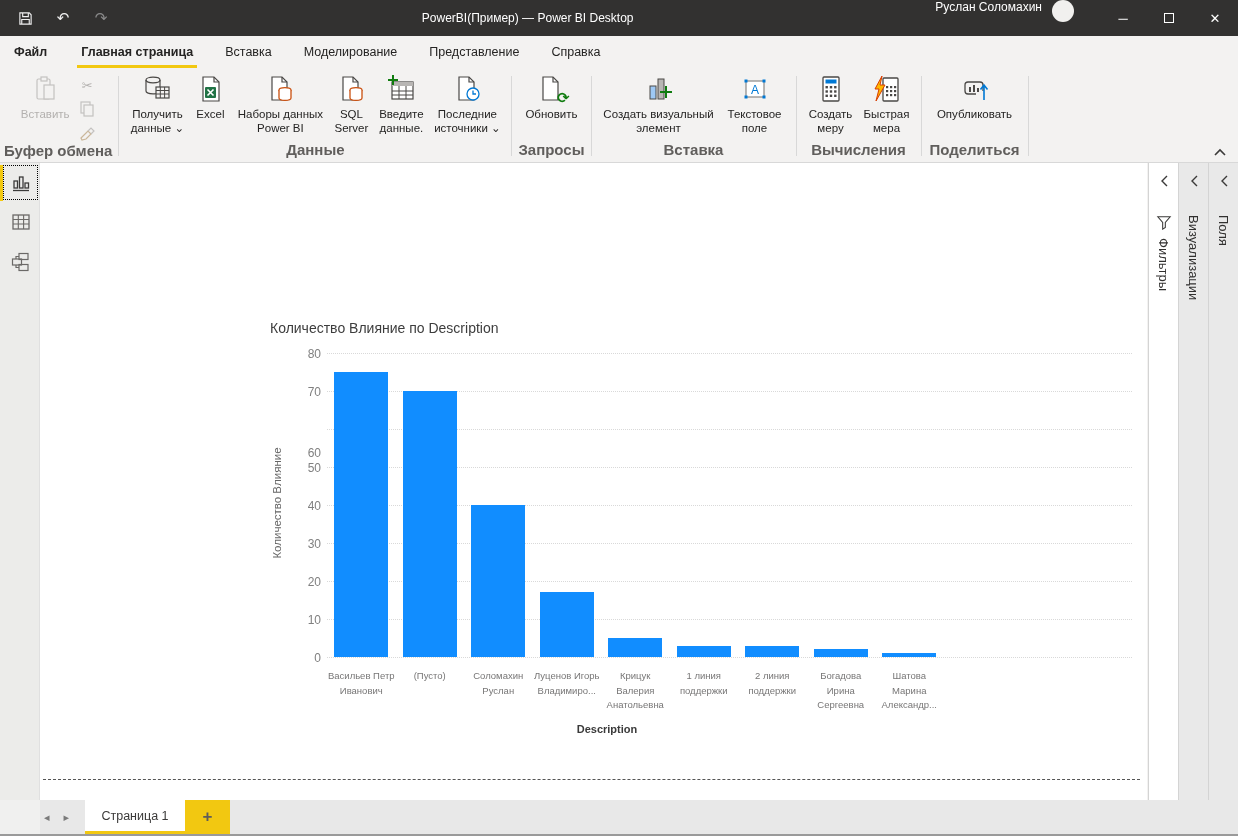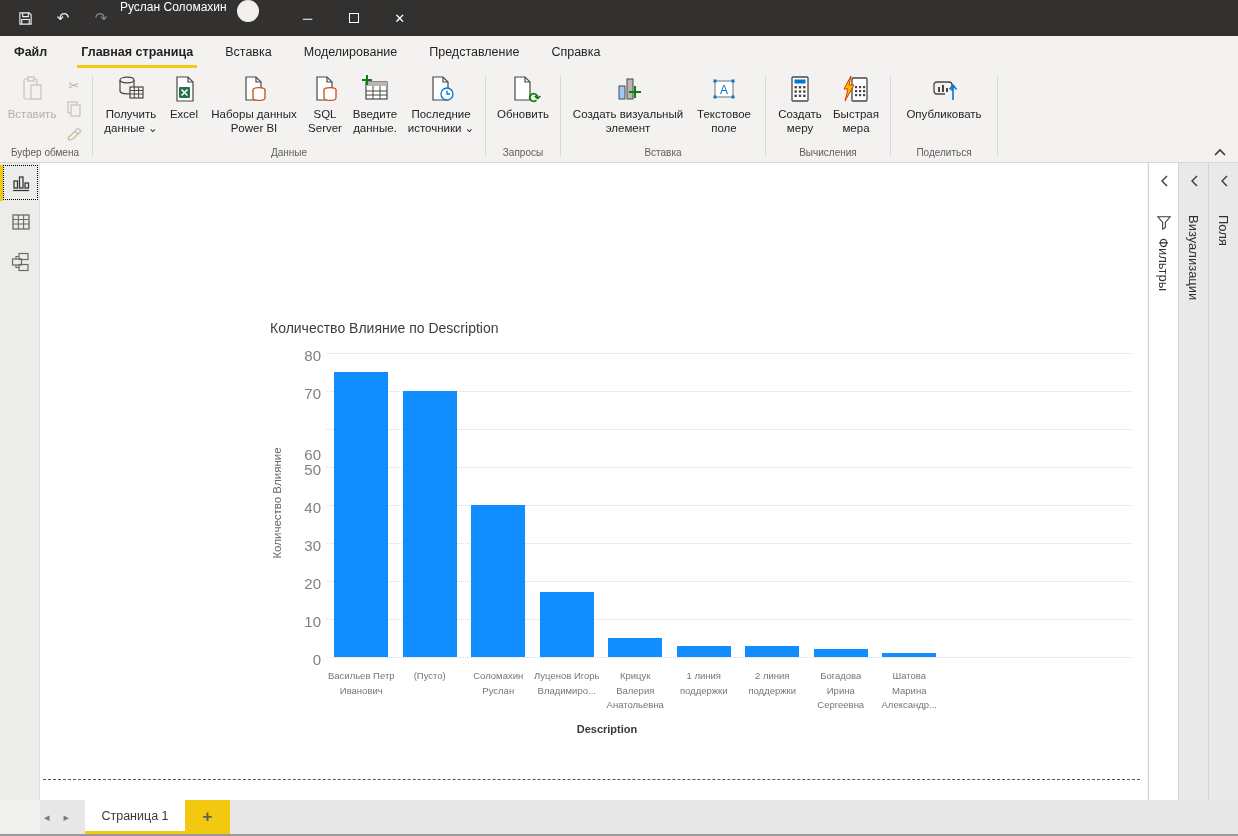--- a/index.html
+++ b/index.html
@@ -28,21 +28,21 @@
   .mtab { display:flex; align-items:center; padding:0 4px; margin-right:24px; cursor:pointer;
     border-bottom:3px solid transparent; padding-top:3px; }
   .mtab:first-child { margin-left:10px; margin-right:26px;font-weight:bold; }
   .mtab.active { font-weight:bold; border-bottom:3px solid var(--accent,#F2C811); }
 
   
   .ribbon { position:absolute; top:68px; left:0; right:0; height:95px; background:#f3f2f1;
     border-bottom:1px solid #d8d8d8; display:flex; align-items:stretch; padding-top:4px; }
   .rgroup { display:flex; flex-direction:column; align-items:center; padding:0 4px; }
   .rbuttons { flex:1; display:flex; align-items:flex-start; }
-  .rgroup-label { font-size:10px; color:#605e5c; padding-bottom:4px; white-space:nowrap; }
+  .rgroup-label { font-size:15px; color:#605e5c; padding-bottom:4px; white-space:nowrap;font-weight:bold; }
   .sep { width:1px; background:#d8d8d8; margin:4px 2px 6px 2px; }
   .rbtn { display:flex; flex-direction:column; align-items:center; text-align:center;
     font-size:11.5px; line-height:1.25; color:#252423; padding:2px 1px; cursor:pointer; }
   .rbtn .icon { position:relative; width:30px; height:30px; margin-bottom:3px; }
   .rbtn.disabled { color:#b3b1af; }
   .smallcol { display:flex; flex-direction:column; gap:6px; padding:4px 2px 0 4px; }
   .sbtn { width:20px; height:18px; display:flex; align-items:center; justify-content:center;
     color:#b3b1af; font-size:13px; cursor:pointer; }
   .ov { position:absolute; font-weight:bold; pointer-events:none; }
   .collapse-ribbon { position:absolute; right:12px; bottom:6px; cursor:pointer; }
@@ -53,21 +53,21 @@
     border-right:1px solid #e0e0e0; }
   .side-tile { position:absolute; left:4px; width:33px; height:33px; display:flex;
     align-items:center; justify-content:center; cursor:pointer; }
   .side-tile.selected { outline:1px dotted #000; }
   .side-yellow { position:absolute; left:0; width:3px; height:36px; background:var(--accent,#F2C811); }
 
   .canvas { position:absolute; left:40px; top:0; width:1107px; height:637px; background:#fff; }
 
   .chart-title { position:absolute; left:230px; top:157px; font-size:14px; color:#3d3d3d; }
   .gridline { position:absolute; border-top:1px dotted #d9d9d9; height:0; }
-  .ytick { position:absolute; width:40px; text-align:right; font-size:15px; color:#808080; }
+  .ytick { position:absolute; width:40px; text-align:right; font-size:12px; color:#808080; }
   .bar { position:absolute; background:var(--bar,#118DFF); cursor:pointer; }
   .catlabel { position:absolute; text-align:center; font-size:9.5px; line-height:1.55; color:#777676; }
   .ylabel { position:absolute; left:137px; top:334px; width:200px; text-align:center;
     transform:rotate(-90deg); font-size:11.5px; color:#666; }
   .xlabel { position:absolute; left:467px; top:560px; width:200px; text-align:center;
     font-size:11px; font-weight:bold; color:#3a3a3a; }
   .page-bottom-line { position:absolute; left:3px; top:616px; width:1097px; height:0;
     border-top:1.5px dashed #555; }
 
   
@@ -103,20 +103,21 @@
   <div class="titlebar">
     <div class="tb-left">
       <span class="tb-ic">
         <svg width="15" height="15" viewBox="0 0 16 16">
             <path d="M2 2h10l2 2v10H2z M5 2v4h6V2 M4 14V9h8v5" fill="none" stroke="#f0f0f0" stroke-width="1.2"></path>
           </svg>
       </span>
       <span class="tb-ic">↶</span>
       <span class="tb-ic disabled">↷</span>
     </div>
+    <div class="tb-title">PowerBI(Пример) — Power BI Desktop</div>
     <div class="tb-right">
       <span class="tb-user">Руслан Соломахин</span>
       <span class="tb-avatar"></span>
       <span class="winbtn">─</span>
       <span class="winbtn">
           <span class="maxbox"></span>
         </span>
       <span class="winbtn">✕</span>
     </div>
   </div>

